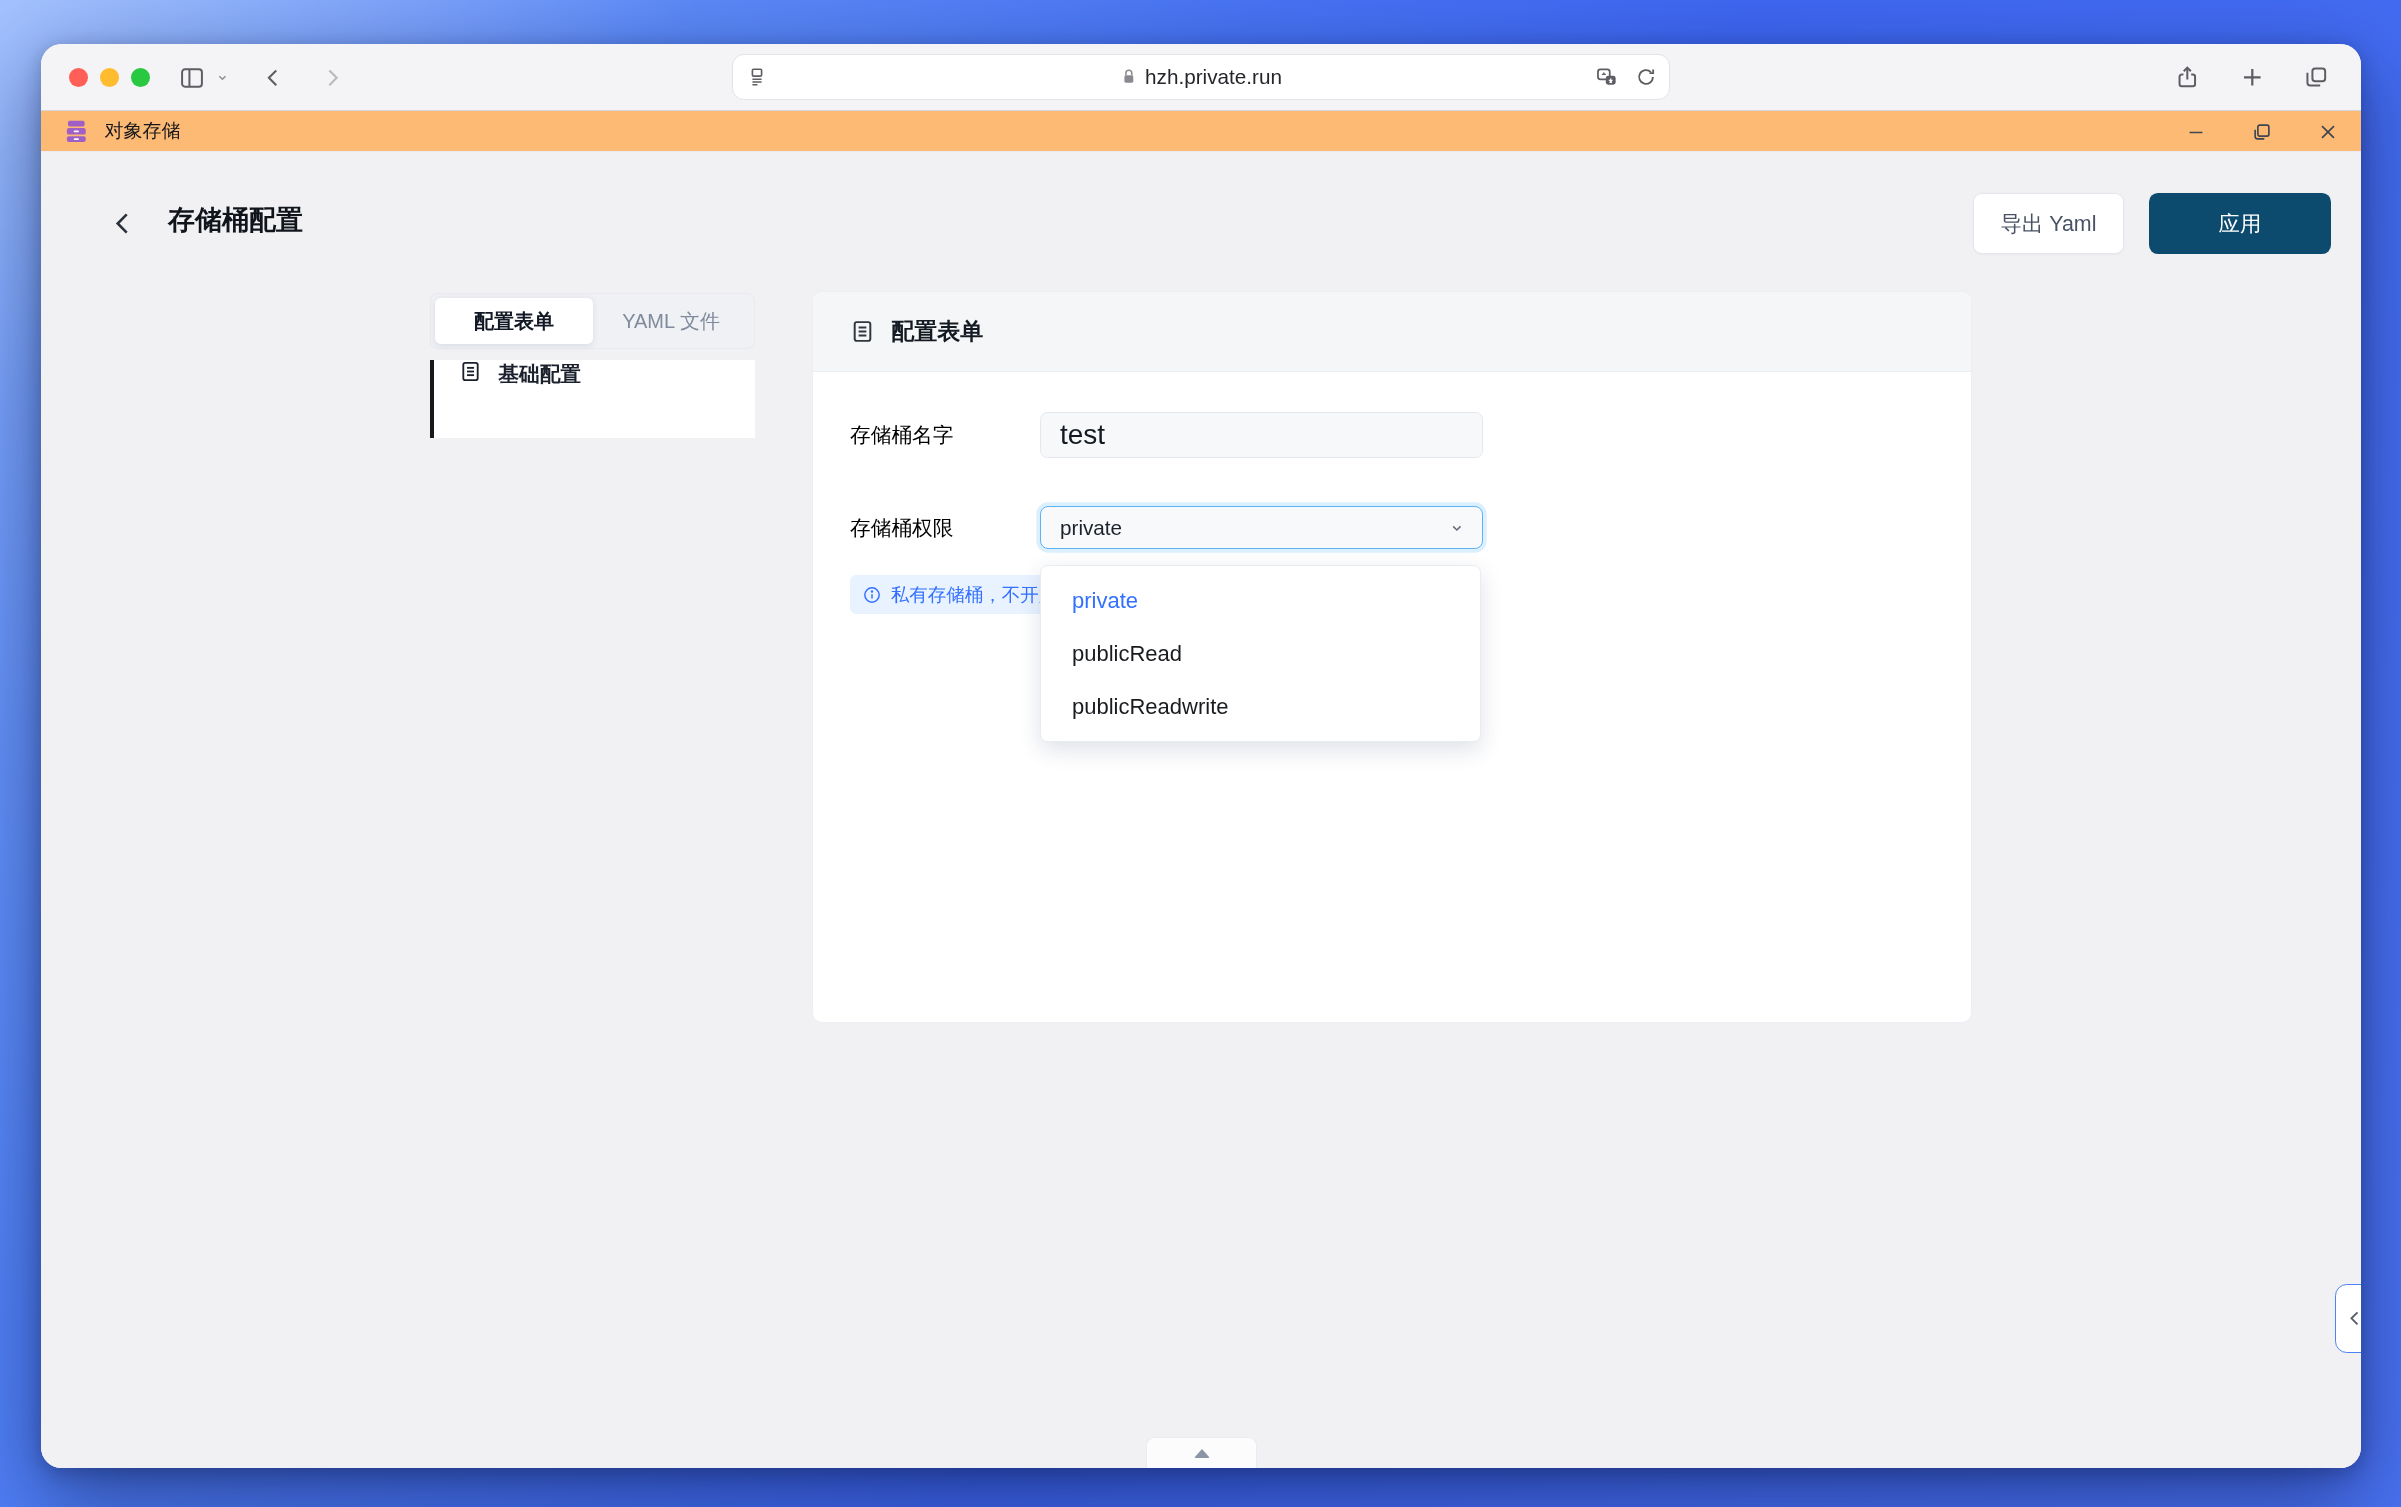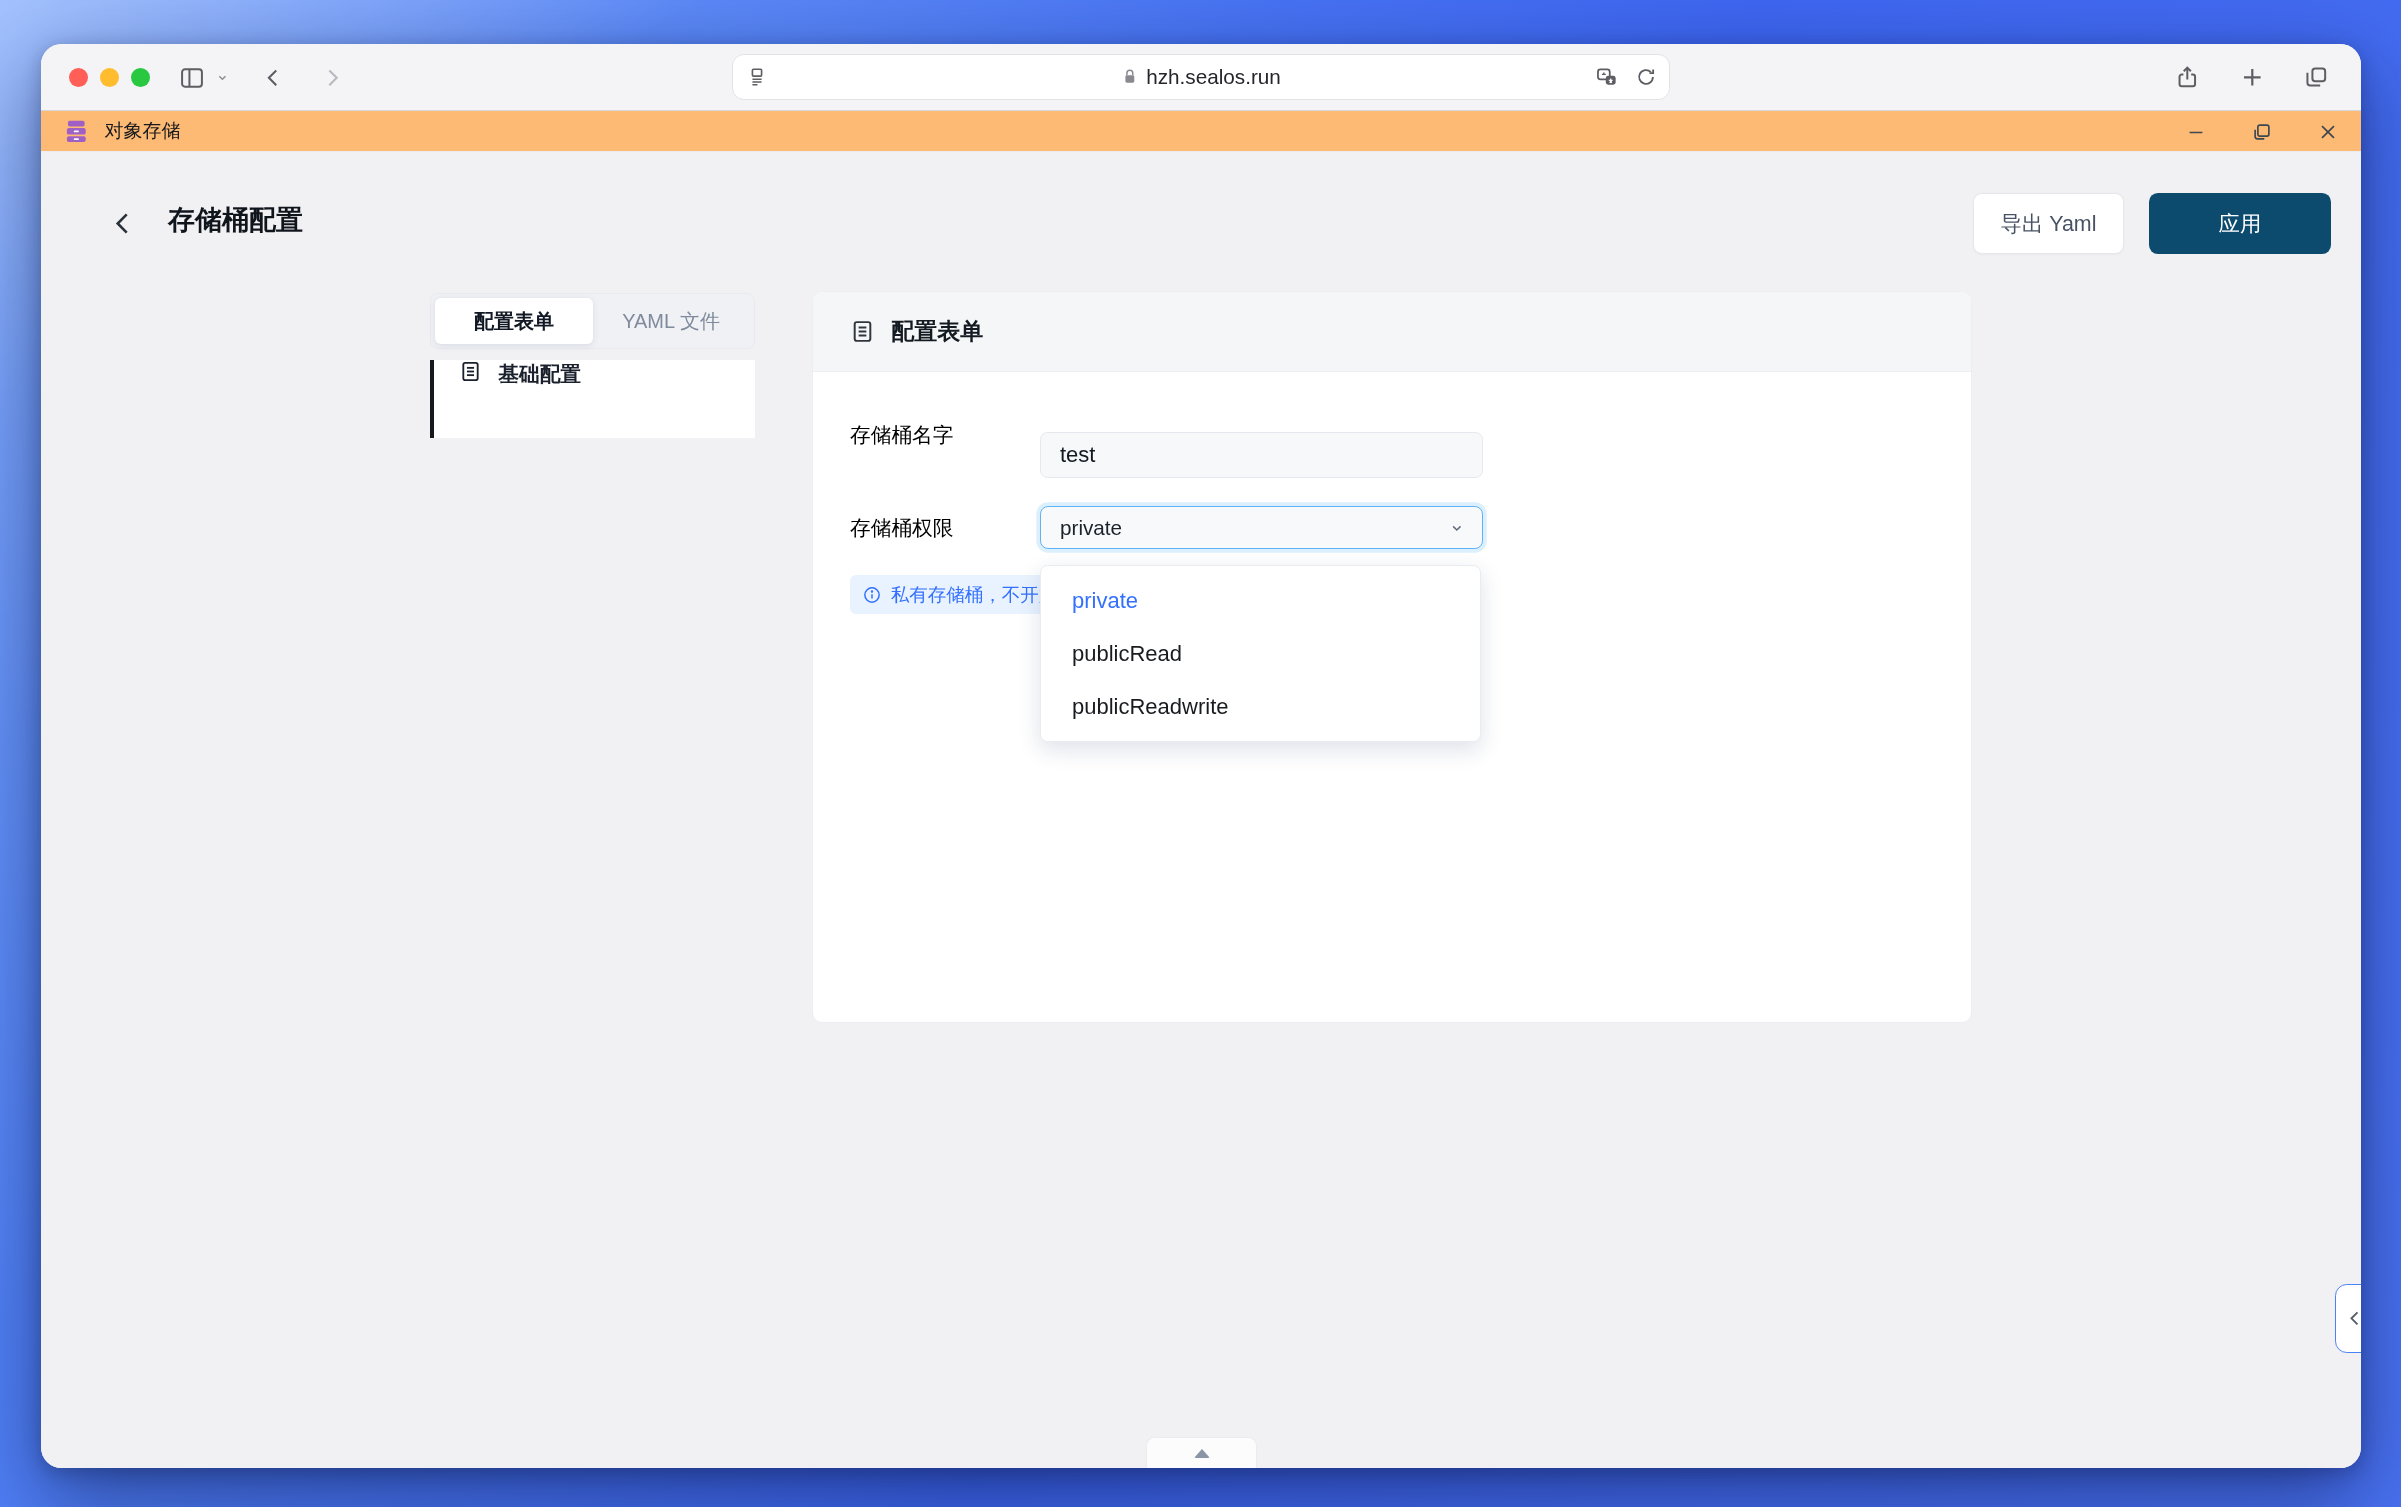--- a/index.html
+++ b/index.html
@@ -90,22 +90,22 @@
     color:#141A22;
   }
   .card-header .hd-label{ font-size:23px; font-weight:700; }
 
   .form-label{ position:absolute; left:37px; display:flex; align-items:center; font-size:20.7px; font-weight:500; color:#000000; }
   .lbl-1{ top:120px; height:46px; }
   .lbl-2{ top:214px; height:43px; }
   .text-input{
     position:absolute; left:227px; top:120px; width:443px; height:46px;
     background:#F7F8FA; border:0.7px solid #E4E8EE; border-radius:7.4px;
-    padding-left:19px; font-size:22px; color:#141A22;
-    font-family:"Liberation Sans","DejaVu Sans",sans-serif; outline:none;margin-top:20px;
+    padding-left:19px; font-size:28px; color:#141A22;
+    font-family:"Liberation Sans","DejaVu Sans",sans-serif; outline:none;
   }
   .select-box{
     position:absolute; left:227px; top:214px; width:443px; height:43px;
     background:#F8F9FB; border:1.5px solid #5FB2F6; border-radius:8.1px;
     box-shadow:0 0 0 3.7px rgba(33,155,244,0.16);
     display:flex; align-items:center; justify-content:space-between;
     padding:0 16.3px 0 19px; font-size:20.7px; color:#1B222C;
   }
   .select-chevron{ color:#5F6B7A; }
   .hint-pill{
@@ -182,21 +182,21 @@
             <line x1="7" y1="20.5" x2="12.5" y2="20.5"></line>
           </svg>
       </span>
       <span class="url-center">
         <span class="icon" style="color:#8A8990">
           <svg width="17.7" height="17.7" viewBox="0 0 24 24" fill="currentColor">
               <path d="M8 10V7a4 4 0 0 1 8 0v3" fill="none" stroke="currentColor" stroke-width="2"></path>
               <rect x="6" y="10" width="12" height="10" rx="2"></rect>
             </svg>
         </span>
-        <span>hzh.sealos.run</span>
+        <span>hzh.private.run</span>
       </span>
       <span class="url-right">
         <span class="icon">
           <svg width="23.6" height="23.6" viewBox="0 0 24 24">
               <rect x="3" y="3.5" width="12" height="10" rx="2.5" fill="none" stroke="currentColor" stroke-width="1.8"></rect>
               <path d="M7 8.5h4M9 6.5v2" stroke="currentColor" stroke-width="1.4" fill="none"></path>
               <rect x="11" y="10" width="10" height="9" rx="2.5" fill="currentColor"></rect>
               <path d="M14 14.5h4M16 12.8v1.7M14.8 17c1-.6 2.2-1.8 2.4-2.5M17.2 17c-.8-.5-1.9-1.6-2.2-2.4" stroke="#FFFFFF" stroke-width="1.2" fill="none"></path>
             </svg>
         </span>

